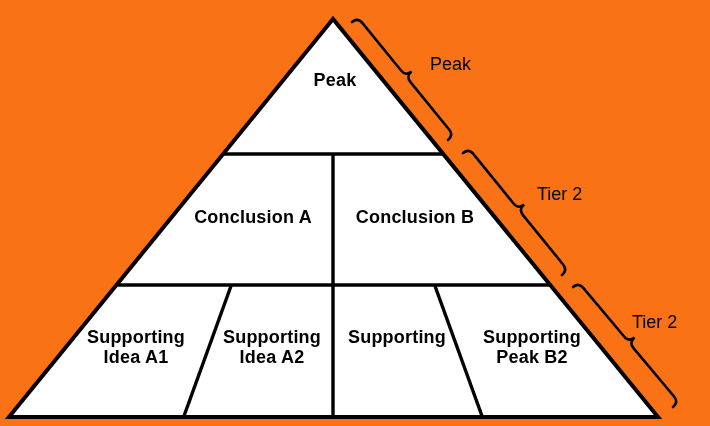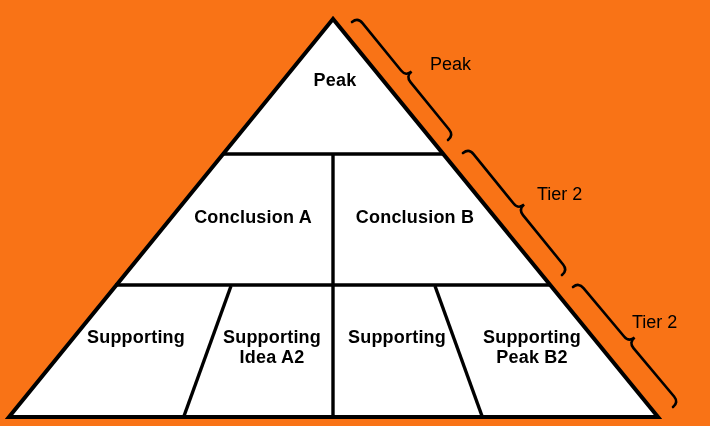--- a/index.html
+++ b/index.html
@@ -79,20 +79,21 @@
 
   <div class="cell-label" id="cell-b">
     <div>Conclusion B</div>
   </div>
   <div class="cell-label" id="cell-a">
     <div>Conclusion A</div>
   </div>
 
   <div class="cell-label" id="cell-a1">
     <div>Supporting</div>
+    <div>Idea A1</div>
   </div>
   <div class="cell-label" id="cell-a2">
     <div>Supporting</div>
     <div>Idea A2</div>
   </div>
   <div class="cell-label" id="cell-b1">
     <div>Supporting</div>
   </div>
   <div class="cell-label" id="cell-b2">
     <div>Supporting</div>

